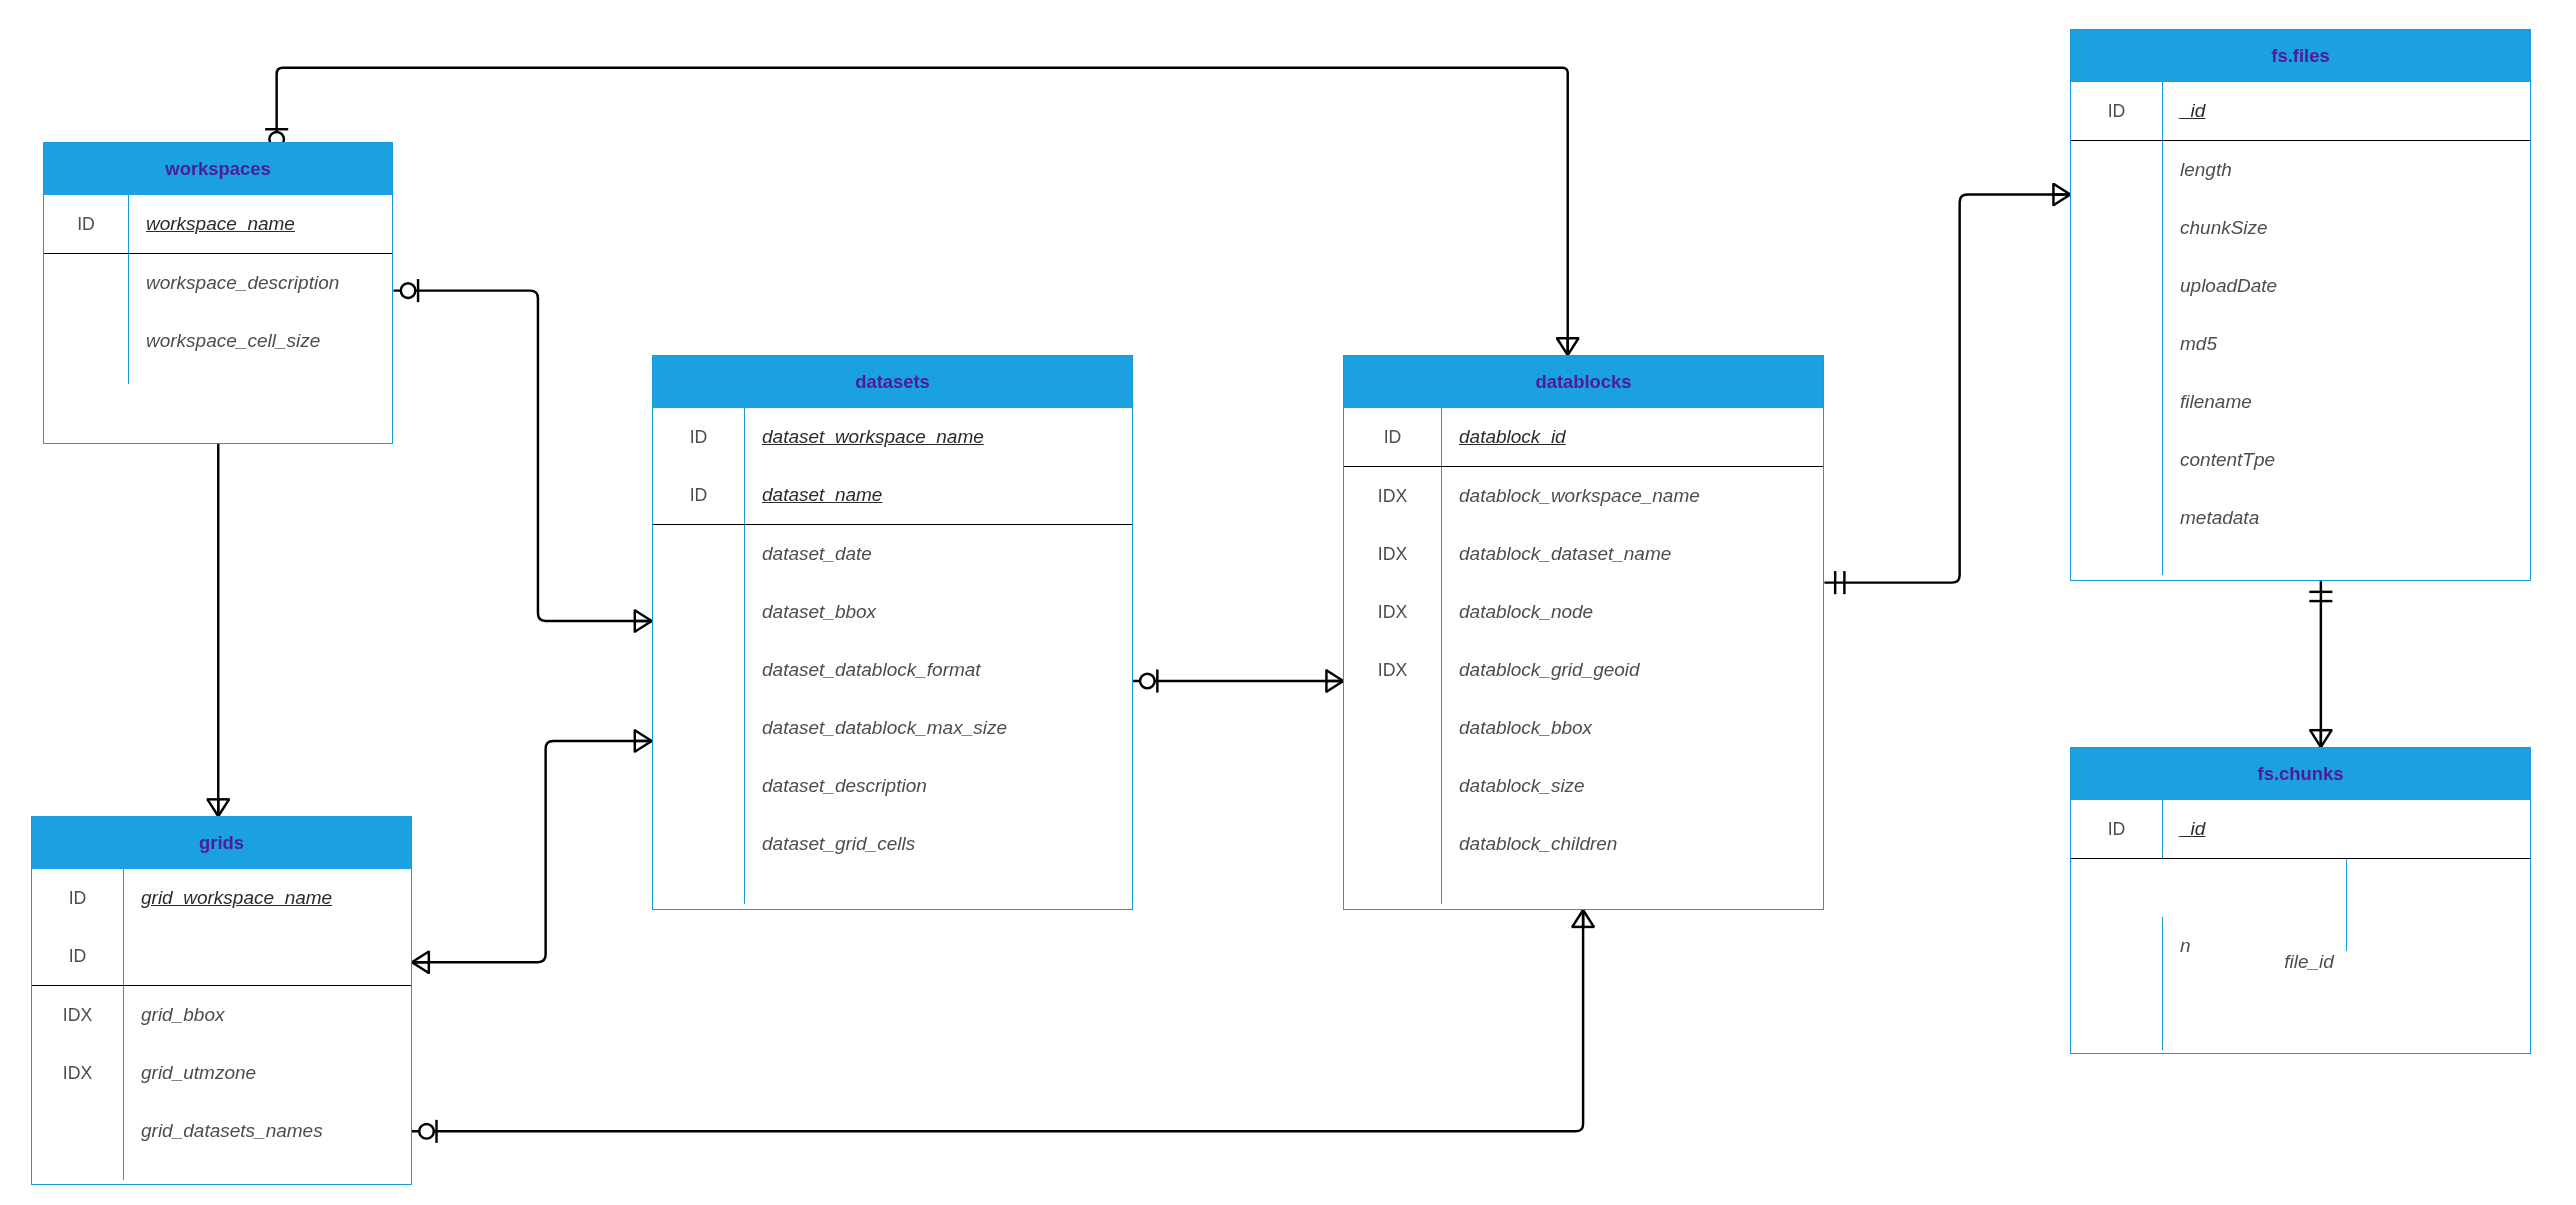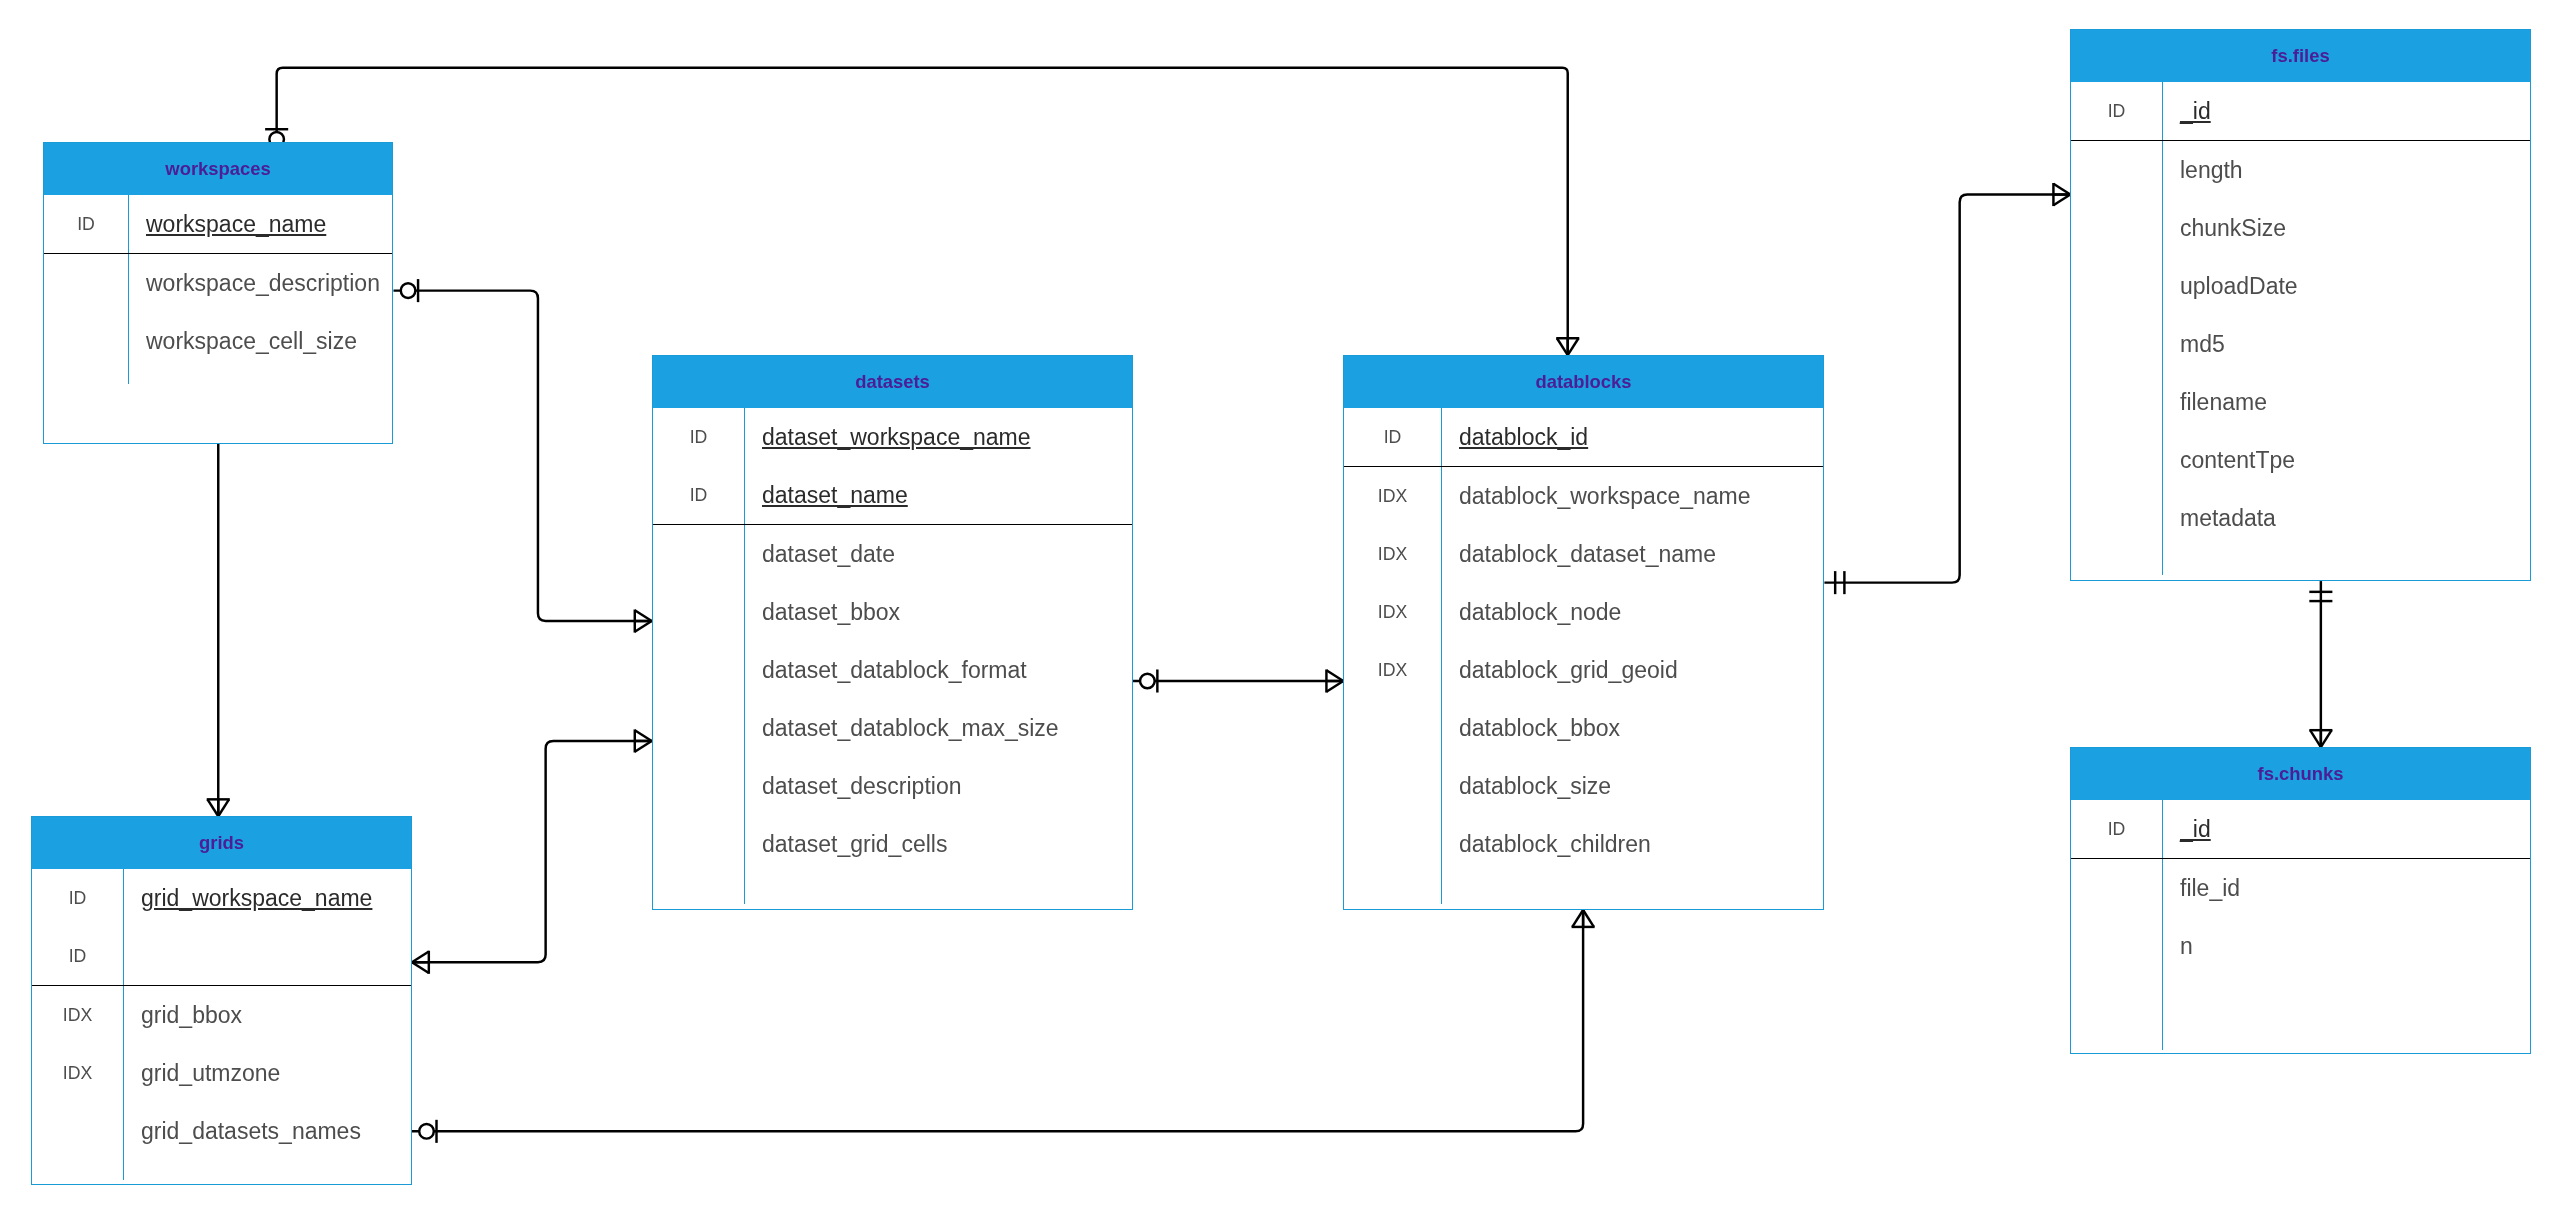--- a/index.html
+++ b/index.html
@@ -62,27 +62,28 @@
     color: #4d4d4d;
     border-right: 1.5px solid #1a9ad7;
     display: flex;
     align-items: center;
     justify-content: center;
     height: 100%;
   }
   .cell-name {
     flex: 1 1 auto;
     box-sizing: border-box;
-    font-size: 23px;
+    font-size: 19px;
     color: #4d4d4d;
     padding-left: 17px;
     display: flex;
     align-items: center;
     height: 100%;
     white-space: nowrap;
+    font-style: italic;
   }
   .cell-name.pk {
     text-decoration: underline;
     color: #2b2b2b;
   }
   .pad {
     box-sizing: border-box;
   }
 </style>
 </head>
@@ -349,21 +350,21 @@
     </div>
     <div class="entity" style="left: 2070px; top: 747px; width: 461px; height: 307px;">
       <div class="entity-title" style="height: 52px;">fs.chunks</div>
       <div class="rowgroup">
         <div class="row" style="height: 58px;">
           <div class="cell-key" style="flex-basis: 92px; width: 92px;">ID</div>
           <div class="cell-name pk">_id</div>
         </div>
       </div>
       <div class="rowgroup sep">
-        <div class="row" style="height: 58px;">
+        <div class="row" style="height: 58px; flex-direction: column;">
           <div class="cell-key" style="flex-basis: 92px; width: 92px;"></div>
           <div class="cell-name">file_id</div>
         </div>
         <div class="row" style="height: 58px;">
           <div class="cell-key" style="flex-basis: 92px; width: 92px;"></div>
           <div class="cell-name">n</div>
         </div>
         <div class="row" style="height: 58px;">
           <div class="cell-key" style="flex-basis: 92px; width: 92px;"></div>
         </div>

